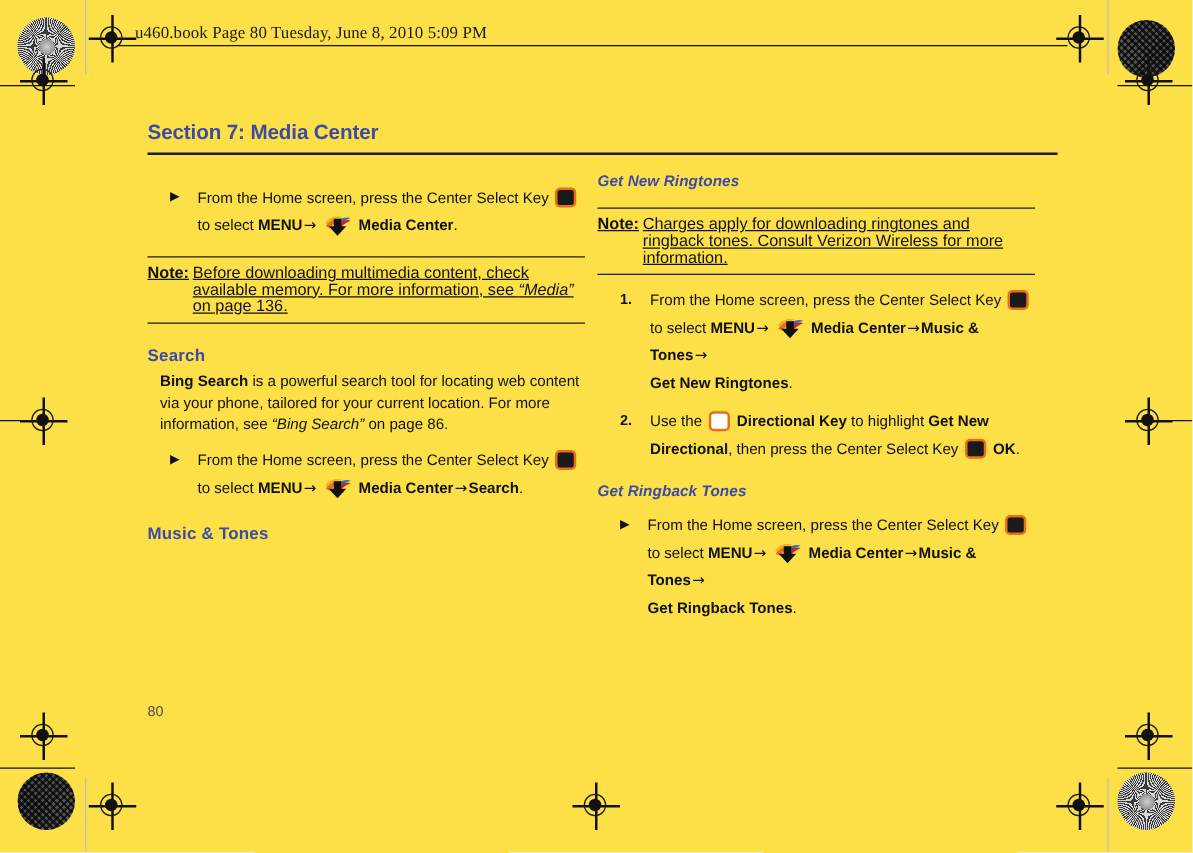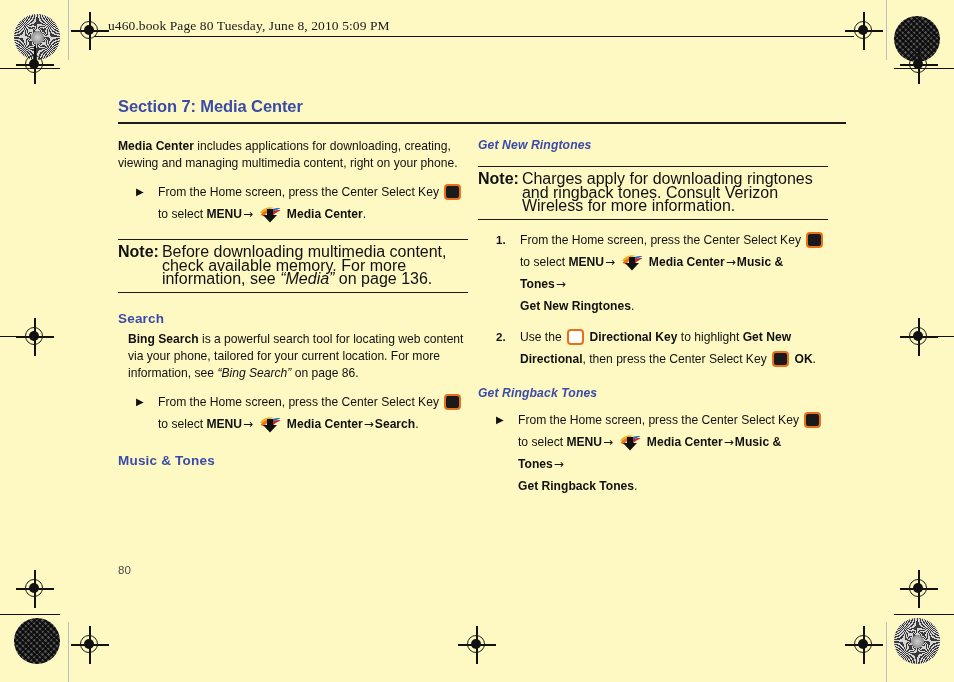--- a/index.html
+++ b/index.html
@@ -10,21 +10,21 @@
   }
   body {
     font-family: "Liberation Sans", sans-serif;
     color: #000000;
   }
   #page {
     position: relative;
     width: 954px;
     height: 682px;
     overflow: hidden;
-    background: #fef9c3;
+    background: #fde047;
   }
 
   
   .reg-mark {
     position: absolute;
     width: 38px;
     height: 38px;
     pointer-events: none;
   }
   .reg-mark .ring {
@@ -209,23 +209,24 @@
 
   
   .note {
     margin-top: 14px;
     padding: 5px 0 6px 0;
     border-top: 1.8px solid #1b1b1b;
     border-bottom: 1.8px solid #1b1b1b;
   }
   .note-inner {
     display: flex;
-    font-size: 16px;
+    font-size: 13px;
     line-height: 13.5px;
     color: #111111;
+    text-decoration: underline;
   }
   .note-label {
     flex: 0 0 auto;
     font-weight: bold;
     padding-right: 3px;
   }
   .note-text { flex: 1 1 auto; }
 
   
   .key {
@@ -357,21 +358,20 @@
   <div class="run-head">u460.book  Page 80  Tuesday, June 8, 2010  5:09 PM</div>
   <div class="trim h" style="left:94px; top:36px; width:760px; height:1.1px;"></div>
 
   <div id="content">
 
     <div class="section-title">Section 7: Media Center</div>
     <div class="title-rule"></div>
 
     <div class="col col-left">
 
-      <p class="body"><b>Media Center</b><span> includes applications for downloading, creating, viewing and managing multimedia content, right on your phone.</span></p>
 
       <div class="bullet-item">
         <div class="bullet-mark">▶</div>
         <div class="bullet-body">
           <span>From the Home screen, press the Center Select Key</span>
           <span class="key center"></span><br>
           <span>to select </span><b>MENU</b><span class="arrow-r">→</span>
           <span class="mc-icon">
             <svg viewBox="0 0 44 34" width="22" height="17" xmlns="http://www.w3.org/2000/svg">
               <path d="M2 13 C10 2, 22 1, 30 4 C22 5, 13 9, 8 16 Z" fill="#f0b323"></path>

